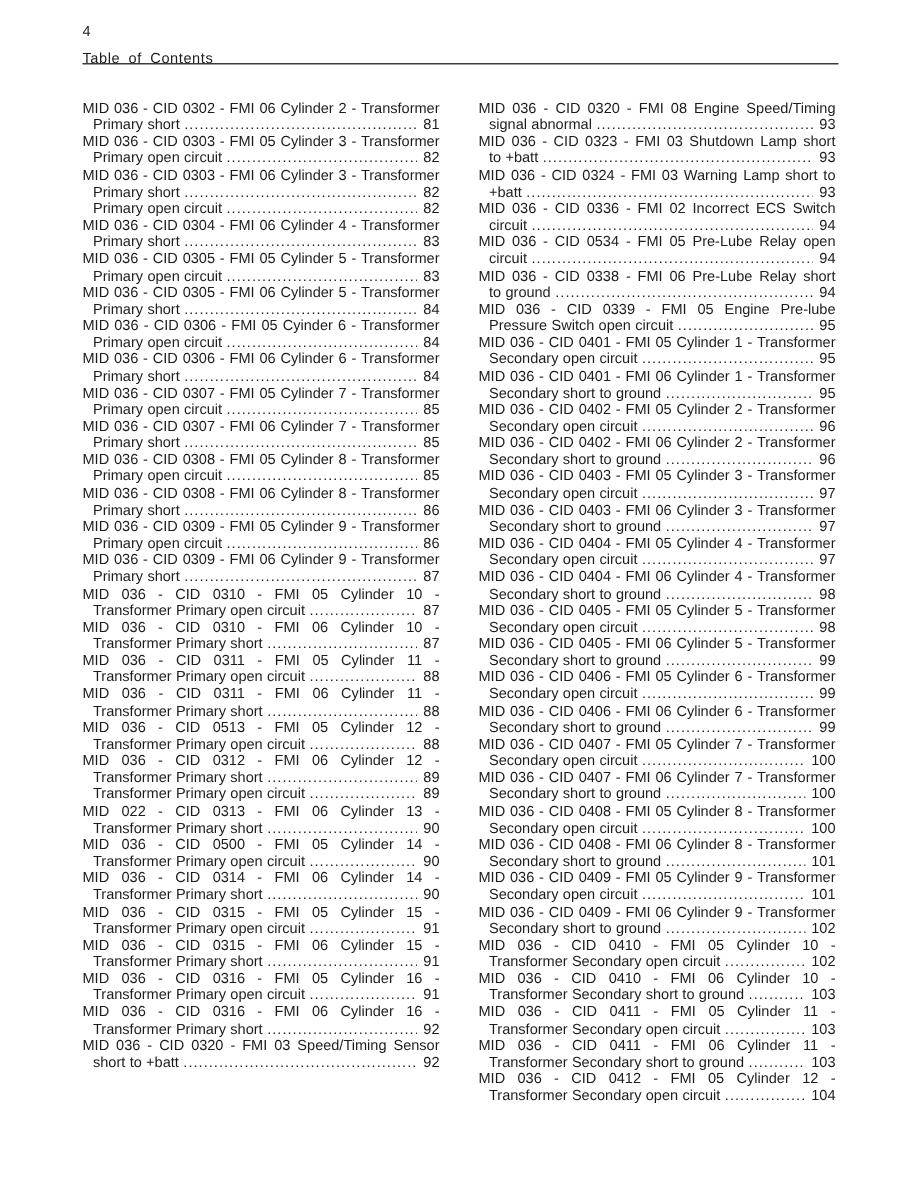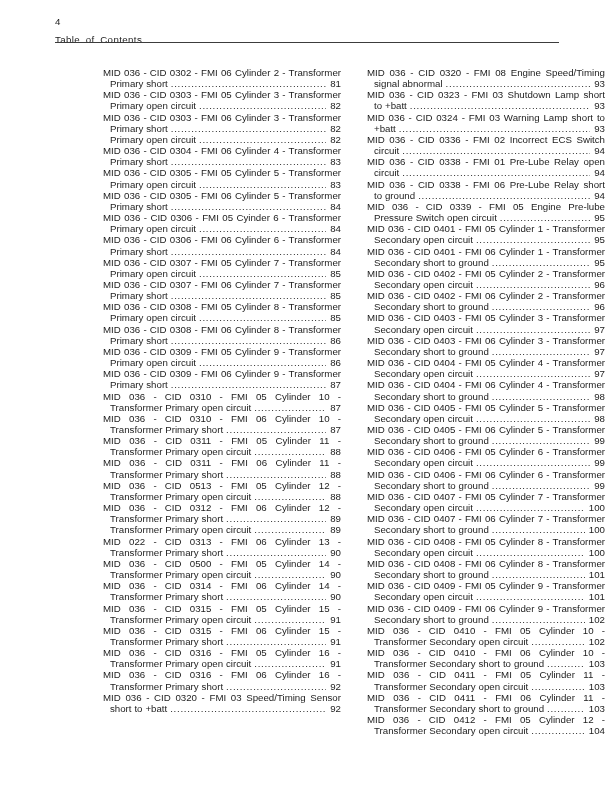--- a/index.html
+++ b/index.html
@@ -36,21 +36,20 @@
     height: 1.4px;
     background: #3c3c3c;
   }
   .columns {
     position: absolute;
     left: 55px;
     top: 67px;
     width: 502px;
     display: flex;
     gap: 26px;
-    margin-left: 48px;
   }
   .col { width: 238px; }
   .entry {
     font-size: 9.7px;
     line-height: 11.16px;
     word-spacing: 0.2px;
   }
   .l1 {
     text-align: justify;
     text-align-last: justify;
@@ -352,21 +351,21 @@
         </div>
         <div class="entry">
           <div class="l1">MID 036 - CID 0336 - FMI 02 Incorrect ECS Switch</div>
           <div class="l2">
             <span class="txt">circuit</span>
             <span class="dots"></span>
             <span class="pg">94</span>
           </div>
         </div>
         <div class="entry">
-          <div class="l1">MID 036 - CID 0338 - FMI 01 Pre-Lube Relay open</div>
+          <div class="l1">MID 036 - CID 0534 - FMI 05 Pre-Lube Relay open</div>
           <div class="l2">
             <span class="txt">circuit</span>
             <span class="dots"></span>
             <span class="pg">94</span>
           </div>
         </div>
         <div class="entry">
           <div class="l1">MID 036 - CID 0338 - FMI 06 Pre-Lube Relay short</div>
           <div class="l2">
             <span class="txt">to ground</span>

